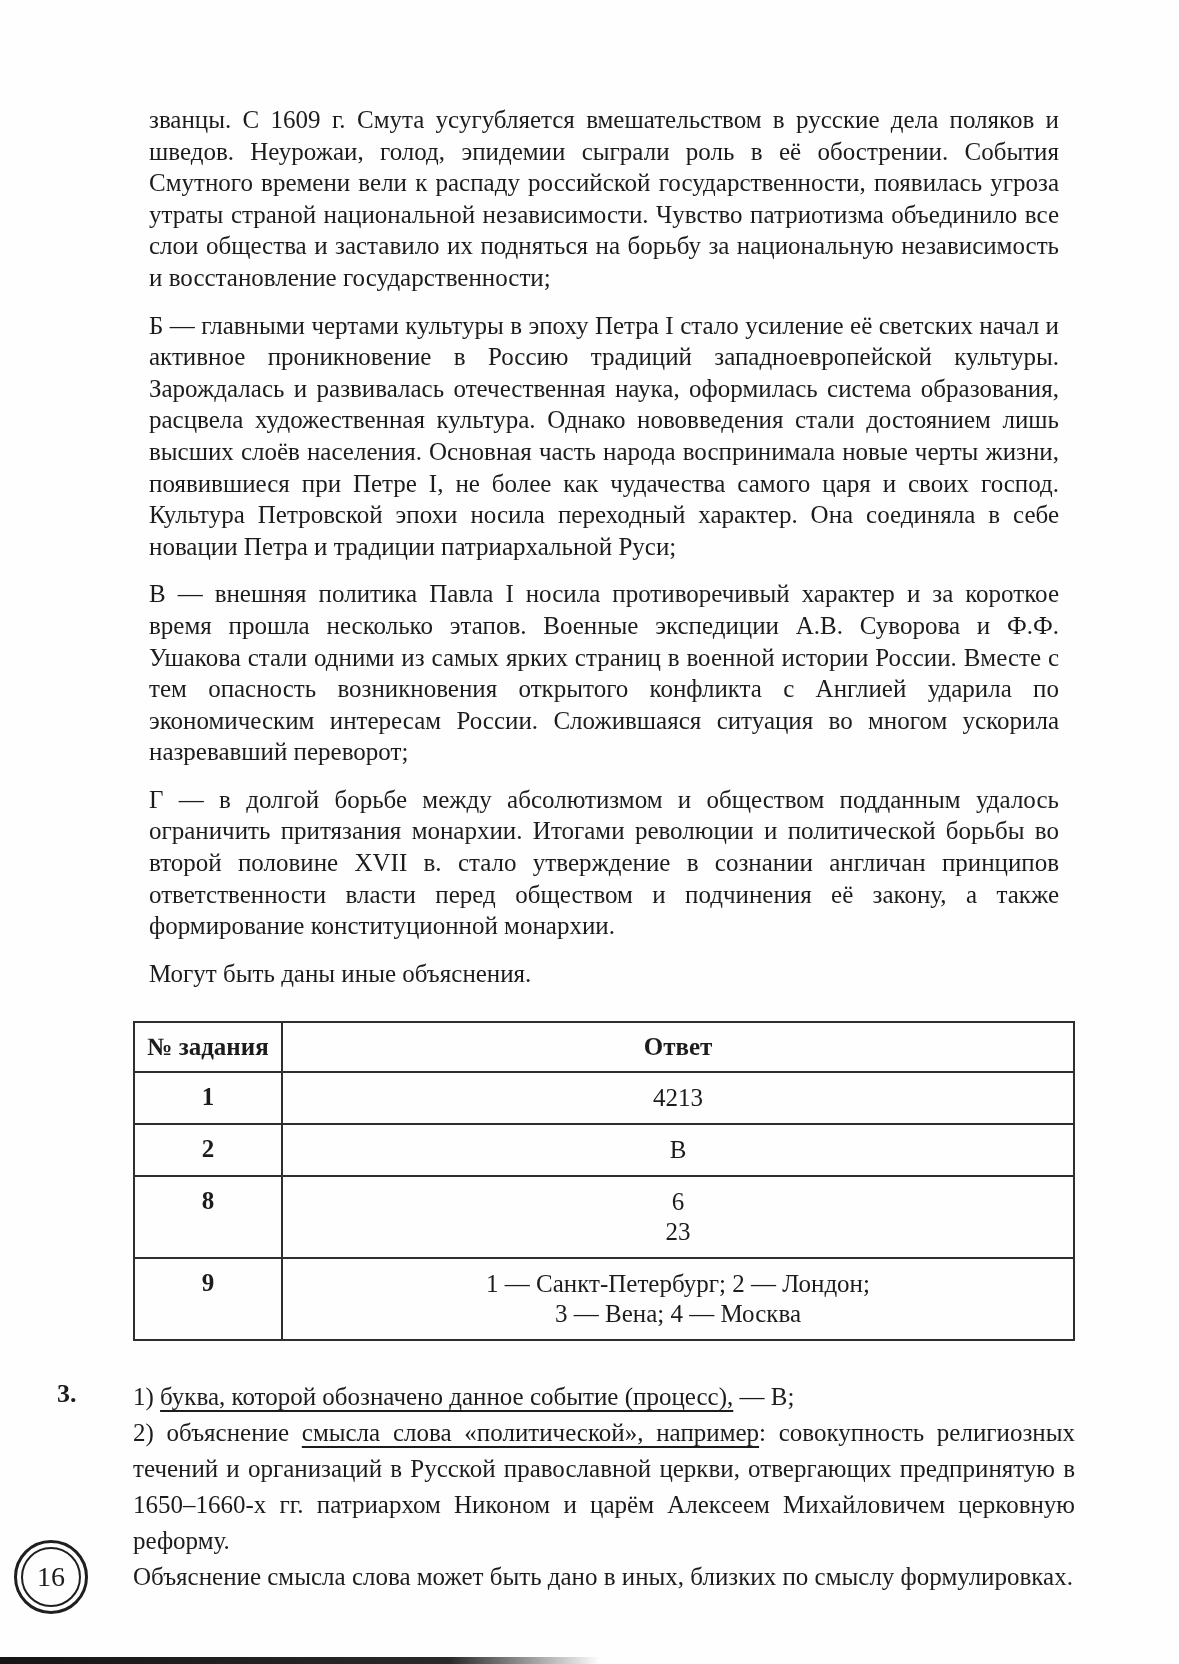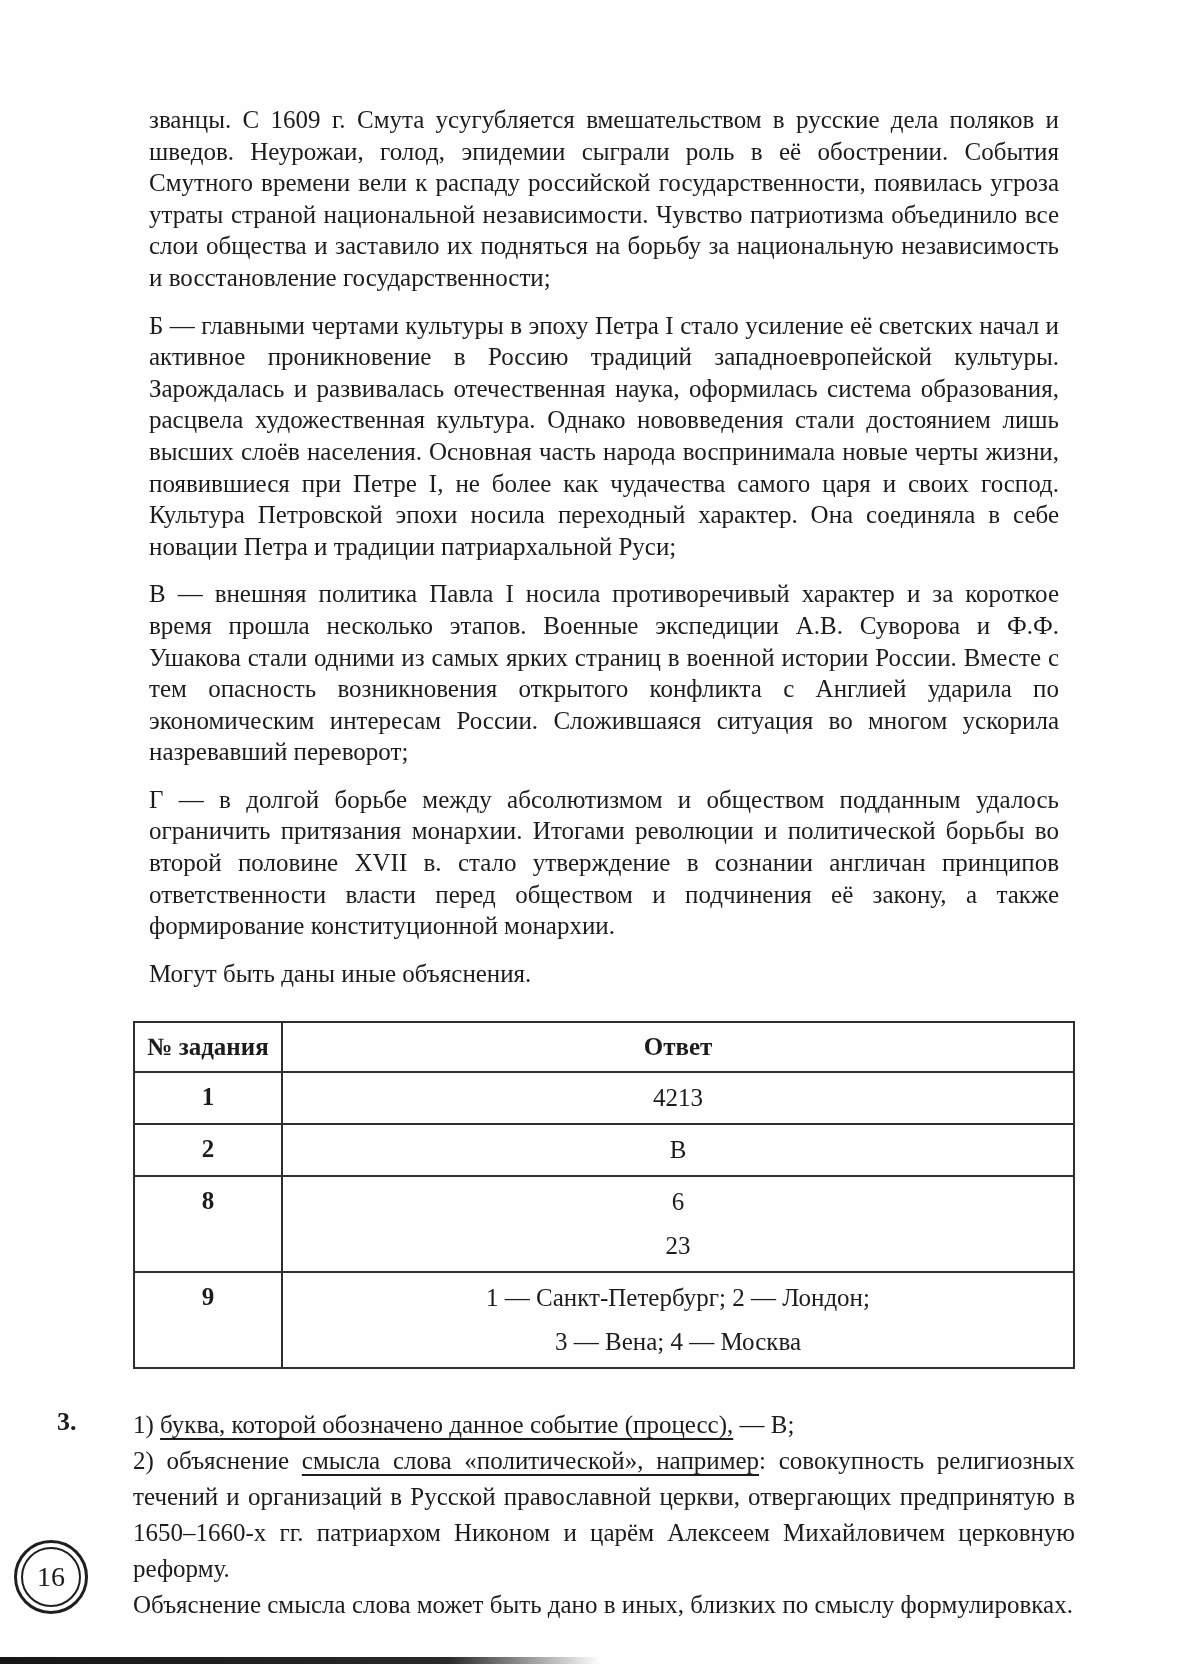--- a/index.html
+++ b/index.html
@@ -54,21 +54,21 @@
     vertical-align: top;
     padding-top: 10px;
   }
   .answers td.ans {
     text-align: center;
     vertical-align: top;
     padding: 10px 6px 10px 6px;
     border-radius: 21px;
   }
   .answers td.ans div { line-height: 30px; }
-  .answers td.ans div + div { margin-top: 14px; }
+  .answers td.ans div + div { }
   .task3 {
     position: relative;
     margin-top: 38px;
   }
   .task3 .task-num {
     position: absolute;
     left: -76px;
     top: 0;
     font-weight: bold;
     font-size: 26px;

